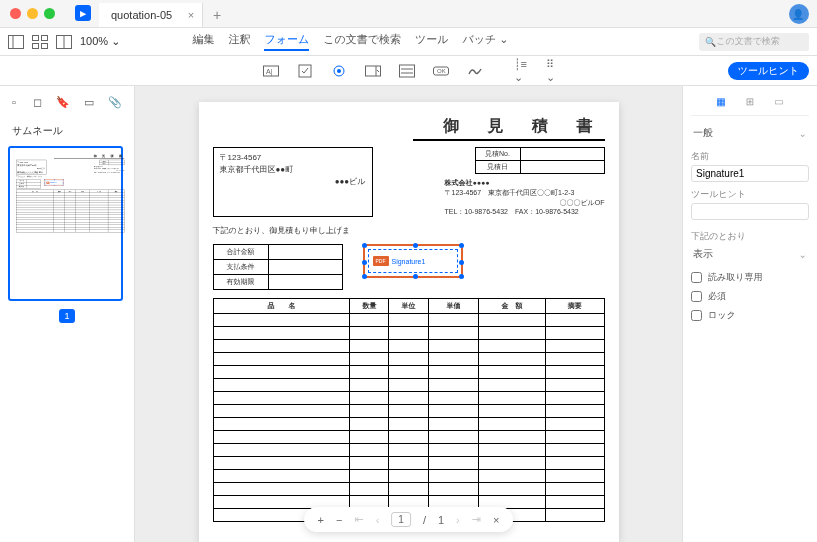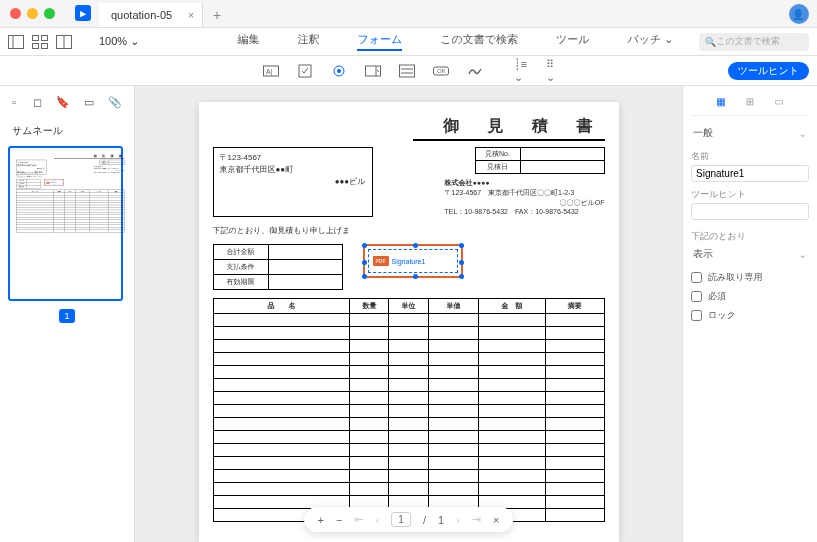--- a/index.html
+++ b/index.html
@@ -10,22 +10,22 @@
 .dot.r{background:#ff5f57}.dot.y{background:#febc2e}.dot.g{background:#28c840}
 .tab-area{display:flex;margin-left:20px;height:100%;align-items:flex-end}
 .app-icon{width:16px;height:16px;background:#0066ff;border-radius:3px;margin:0 8px 6px 0;display:flex;align-items:center;justify-content:center;color:#fff;font-weight:bold;font-size:11px}
 .tab{height:24px;padding:0 30px 0 12px;display:flex;align-items:center;border-right:1px solid #ddd;background:#fff;position:relative;font-size:11px}
 .tab-close{position:absolute;right:8px;color:#888}
 .tab-add{width:28px;height:24px;display:flex;align-items:center;justify-content:center;color:#888;font-size:14px}
 .user-badge{position:absolute;right:8px;top:4px;width:20px;height:20px;border-radius:50%;background:#4a90e2;color:#fff;display:flex;align-items:center;justify-content:center;font-size:10px}
 .toolbar{height:28px;display:flex;align-items:center;padding:0 8px;border-bottom:1px solid #e0e0e0}
 .view-icons{display:flex;gap:8px;color:#666}
 .vicon{width:16px;height:14px;display:flex;align-items:center;justify-content:center}
-.zoom{margin-left:27px;font-size:11px;color:#333}
-.menus{display:flex;gap:38px;margin-left:98px}
+.zoom{margin-left:8px;font-size:11px;color:#333}
+.menus{display:flex;gap:14px;margin-left:72px}
 .menu-item{font-size:11px;color:#555;cursor:pointer;padding-bottom:2px}
 .menu-item.active{color:#0066ff;border-bottom:2px solid #0066ff}
 .search-box{margin-left:auto;width:110px;height:18px;background:#eee;border-radius:3px;display:flex;align-items:center;padding:0 6px;color:#aaa;font-size:9px}
 .subtoolbar{height:30px;display:flex;align-items:center;border-bottom:1px solid #e0e0e0;padding:0 8px}
 .form-tools{display:flex;gap:16px;margin-left:254px}
 .ftool{width:18px;height:16px;display:flex;align-items:center;justify-content:center;color:#666}
 .ftool.sel{color:#0066ff}
 .ftool svg{width:16px;height:14px}
 .right-tools{display:flex;gap:14px;margin-left:30px;color:#666}
 .preview-btn{margin-left:auto;background:#0066ff;color:#fff;border-radius:10px;padding:2px 10px;font-size:10px}

